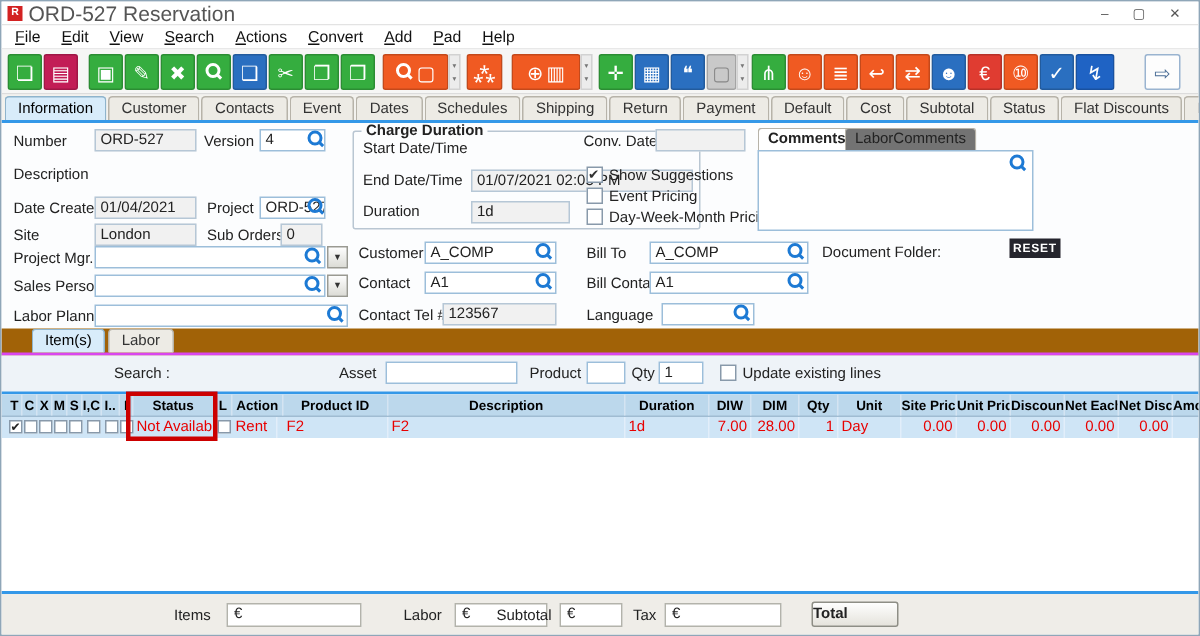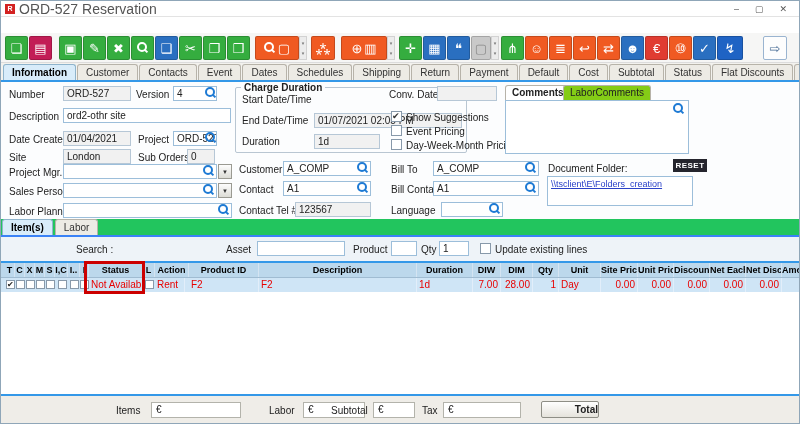--- a/index.html
+++ b/index.html
@@ -23,69 +23,80 @@
   .tdrop{position:absolute;top:3px;width:8px;height:24px;background:#ececec;border:1px solid #d2d2d2;display:flex;flex-direction:column;align-items:center;justify-content:space-evenly;font-size:5px;color:#777}
   
   .mag{position:relative;width:12px;height:12px;display:inline-block}
   .mag::before{content:"";position:absolute;width:6px;height:6px;border:2px solid #1d7ad4;border-radius:50%;left:0;top:0}
   .mag::after{content:"";position:absolute;width:4px;height:2px;background:#1d7ad4;transform:rotate(45deg);left:7px;top:8px}
   .magw::before{border-color:#fff}.magw::after{background:#fff}
   .fldmag{position:absolute;right:2px;top:1px}
   
   .tabs{position:absolute;left:0;top:62px;width:100%;height:19px;background:#f3f2ee;border-bottom:2px solid #3498e8;display:flex;align-items:flex-end;padding-left:2px;gap:1px}
   .tab{height:16px;line-height:15px;padding:0 8px;background:#edebe5;border:1px solid #b7b3a9;border-bottom:none;border-radius:3px 3px 0 0;font-size:10px;color:#333;white-space:nowrap}
-  .tab.active{background:#d8ecfa;border-color:#8fb4cc;font-weight:bold;color:#000}
+  .tab.active{background:#d8ecfa;border-color:#8fb4cc;font-weight:normal;color:#000}
   
   .panel{position:absolute;left:0;top:81px;width:100%;height:137px;background:#fcfdfe}
   .lbl{position:absolute;font-size:10px;color:#222;white-space:nowrap}
   .fld{position:absolute;height:15px;background:#f1f1f1;border:1px solid #b6c7d6;font-size:10px;line-height:13px;padding:0 3px;color:#222;overflow:hidden;white-space:nowrap}
   .fldw{background:#fff;border-color:#9cbeda}
   .combo{position:absolute;width:14px;height:15px;background:linear-gradient(#fdfdfd,#dcdcd6);border:1px solid #9a9a92;font-size:6px;color:#333;display:flex;align-items:center;justify-content:center}
   .group{position:absolute;border:1px solid #b9c6d2;border-radius:2px;background:#fcfdfe}
   .gtitle{position:absolute;top:-6px;left:5px;background:#fcfdfe;padding:0 3px;font-weight:bold;font-size:10px}
   .cb{position:absolute;width:11px;height:11px;background:#fff;border:1px solid #8899aa}
   .cb.checked::after{content:"✔";position:absolute;font-size:9px;left:0;top:-1px;color:#333}
-  .ctab{position:absolute;height:15px;line-height:14px;padding:0 6px;background:#84cc16;border:1px solid #b7b3a9;border-bottom:none;border-radius:3px 3px 0 0;font-size:10px}
+  .ctab{position:absolute;height:15px;line-height:14px;padding:0 6px;background:#737373;border:1px solid #b7b3a9;border-bottom:none;border-radius:3px 3px 0 0;font-size:10px}
   .ctab.active{background:#fff;font-weight:bold}
   .resetbtn{position:absolute;background:#25252d;color:#fff;font-size:8px;font-weight:bold;display:flex;align-items:center;justify-content:center;letter-spacing:.5px}
   .link{color:#2a41c8;text-decoration:underline;font-size:9px;white-space:nowrap}
   
-  .itabs{position:absolute;left:0;top:218px;width:100%;height:18px;background:#22c55e;border-bottom:2px solid #3b82f6;display:flex;align-items:flex-end;padding-left:1px;gap:2px}
+  .itabs{position:absolute;left:0;top:218px;width:100%;height:18px;background:#a16207;border-bottom:2px solid #d946ef;display:flex;align-items:flex-end;padding-left:20px;gap:2px}
   .searchrow{position:absolute;left:0;top:236px;width:100%;height:26px;background:#eef3f8;border-bottom:2px solid #3498e8}
   
   .grid{position:absolute;left:0;top:262px;width:100%;height:131px;background:#fff}
   .ghead{position:absolute;left:0;top:0;width:100%;height:15px;background:#bcd8ec;border-bottom:1px solid #a0bcd2}
   .gh{position:absolute;top:0;height:14px;line-height:14px;font-size:9px;font-weight:bold;text-align:center;border-right:1px solid #d4e4f2;color:#000;overflow:hidden;white-space:nowrap}
   .grow{position:absolute;left:0;top:15px;width:100%;height:14px;background:#cfe5f6}
   .gc{position:absolute;top:0;height:14px;line-height:13px;font-size:10px;color:#e80000;border-right:1px solid #e2eefa;overflow:hidden;padding:0 2px;white-space:nowrap}
   .gc.r{text-align:right}
   .gcb{position:absolute;top:2px;width:9px;height:9px;background:#fff;border:1px solid #8899aa}
   .gcb.checked::after{content:"✔";position:absolute;font-size:8px;left:0;top:-1px;color:#222}
   
   .bottom{position:absolute;left:0;top:393px;width:100%;height:31px;background:#efede8;border-top:2px solid #3498e8}
   .blbl{position:absolute;top:9px;font-size:10px;color:#222}
   .tfld{position:absolute;top:6px;height:16px;background:#fff;border:1px solid #b3b3ab;font-size:10px;line-height:14px;padding:0 4px;color:#222}
-  .totalbtn{position:absolute;top:5px;height:17px;background:linear-gradient(#fefefe,#e5e3dc);border:1px solid #8e8e86;border-radius:2px;font-weight:bold;text-align:right;font-size:10px;line-height:15px}
+  .totalbtn{position:absolute;top:5px;height:17px;background:linear-gradient(#fefefe,#e5e3dc);border:1px solid #8e8e86;border-radius:2px;font-weight:bold;text-align:left;font-size:10px;line-height:15px}
   .annot{position:absolute;border:3px solid #cc0000;background:transparent;z-index:50}
 </style>
 </head>
 <body>
 
 <div id="win">
 
   <div class="titlebar">
     <div class="appicon">R</div>
     <div class="title">ORD-527 Reservation</div>
     <div class="wctrl">
       <span>–</span>
       <span>▢</span>
       <span>✕</span>
     </div>
   </div>
 
+  <div class="menubar">
+    <span class="menu-item">File</span>
+    <span class="menu-item">Edit</span>
+    <span class="menu-item">View</span>
+    <span class="menu-item">Search</span>
+    <span class="menu-item">Actions</span>
+    <span class="menu-item">Convert</span>
+    <span class="menu-item">Add</span>
+    <span class="menu-item">Pad</span>
+    <span class="menu-item">Help</span>
+  </div>
 
   <div class="toolbar">
     <div class="tbtn green" style="left:4px">
         <span>❏</span>
       </div>
     <div class="tbtn magenta" style="left:28px">
         <span>▤</span>
       </div>
     <div class="tbtn green" style="left:58px">
         <span>▣</span>
@@ -201,21 +212,20 @@
   </div>
 
   <div class="panel">
     <span class="lbl" style="left:8px;top:7px">Number</span>
     <div class="fld" style="left:62px;top:4px;width:68px">ORD-527</div>
     <span class="lbl" style="left:135px;top:7px">Version</span>
     <div class="fldw fld" style="left:172px;top:4px;width:44px">4</div>
     <span class="mag" style="position:absolute;left:204px;top:5px"></span>
 
     <span class="lbl" style="left:8px;top:29px">Description</span>
-    <div class="fldw fld" style="left:62px;top:26px;width:168px">ord2-othr site</div>
 
     <span class="lbl" style="left:8px;top:52px">Date Created</span>
     <div class="fld" style="left:62px;top:49px;width:68px">01/04/2021</div>
     <span class="lbl" style="left:137px;top:52px">Project</span>
     <div class="fldw fld" style="left:172px;top:49px;width:44px">ORD-527</div>
     <span class="mag" style="position:absolute;left:204px;top:50px"></span>
 
     <span class="lbl" style="left:8px;top:70px">Site</span>
     <div class="fld" style="left:62px;top:67px;width:68px">London</div>
     <span class="lbl" style="left:137px;top:70px">Sub Orders</span>
@@ -278,23 +288,20 @@
     <div class="fldw fld" style="left:440px;top:120px;width:62px"></div>
     <span class="mag fldmag" style="left:488px;top:121px"></span>
 
     <div class="ctab active" style="left:504px;top:3px">Comments</div>
     <div class="ctab" style="left:562px;top:3px">LaborComments</div>
     <div class="fldw fld" style="left:504px;top:18px;width:184px;height:54px"></div>
     <span class="mag" style="position:absolute;left:672px;top:21px"></span>
 
     <span class="lbl" style="left:547px;top:81px">Document Folder:</span>
     <div class="resetbtn" style="left:672px;top:77px;width:34px;height:13px">RESET</div>
-    <div class="fldw fld" style="left:546px;top:94px;width:146px;height:30px">
-      <span class="link">\\tsclient\E\Folders_creation</span>
-    </div>
   </div>
 
   <div class="itabs">
     <div class="tab active">Item(s)</div>
     <div class="tab">Labor</div>
   </div>
 
   <div class="searchrow">
     <span class="lbl" style="left:75px;top:7px">Search :</span>
     <span class="lbl" style="left:225px;top:7px">Asset</span>

